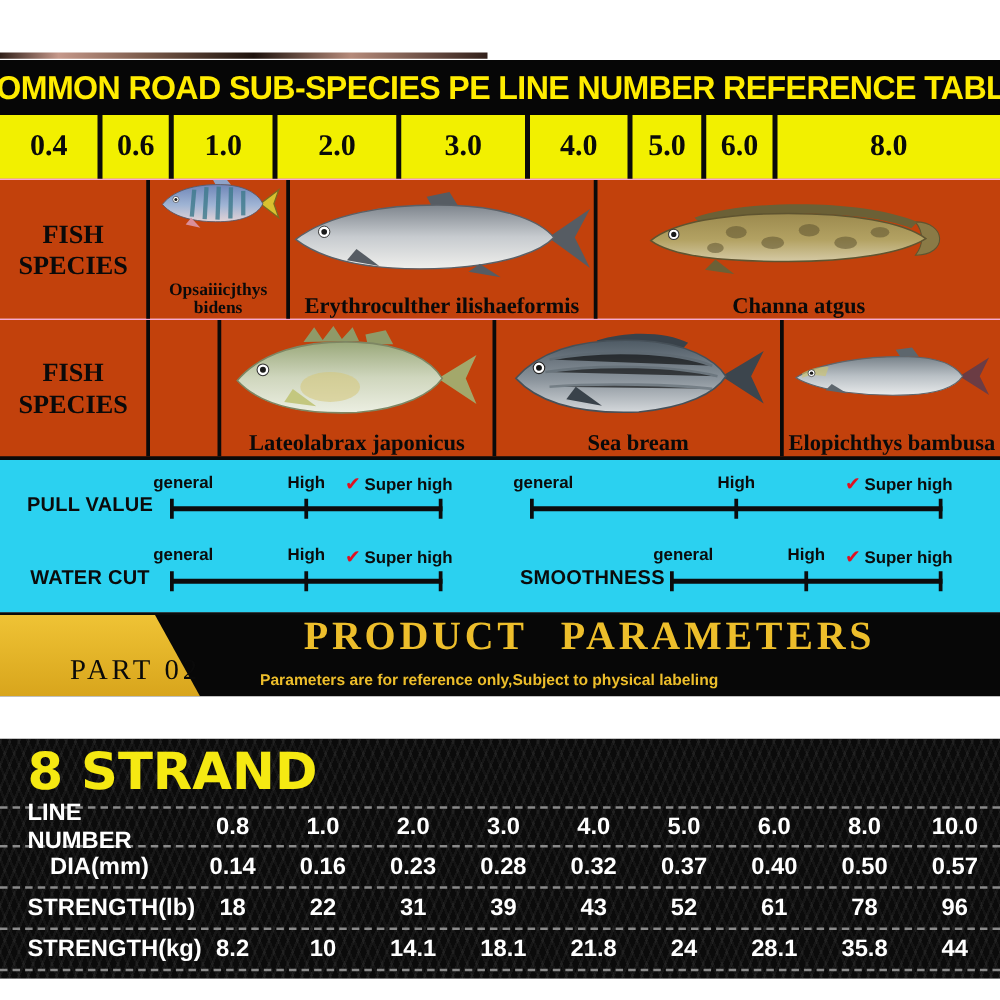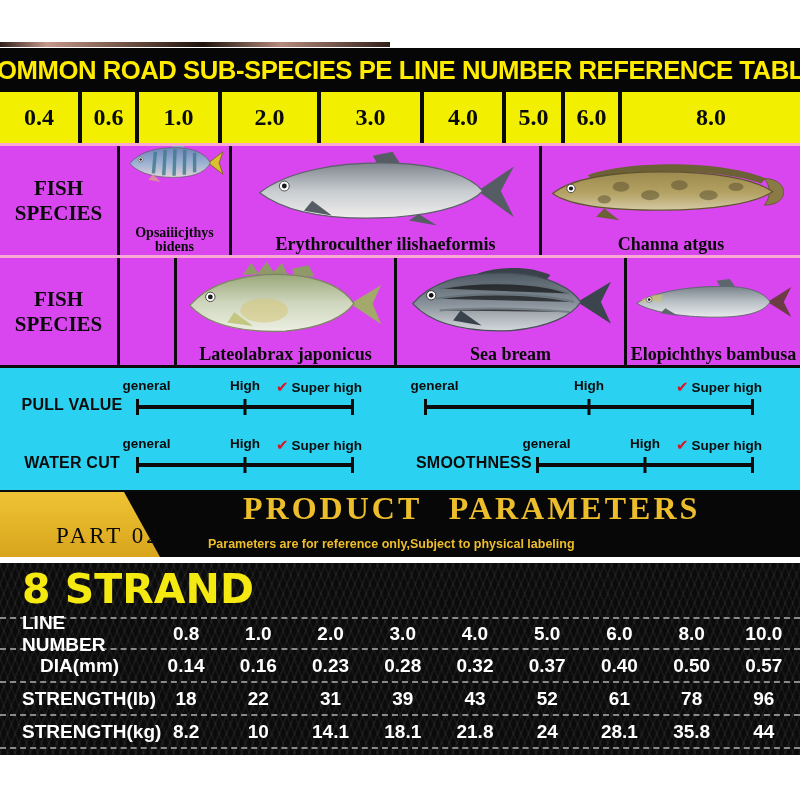--- a/index.html
+++ b/index.html
@@ -18,21 +18,21 @@
 
   
   .line-row { height:51px; display:flex; background:#F2F000; }
   .lcell { border-right:4px solid #0a0a0a; display:flex; align-items:center; justify-content:center;
     font-family:"Liberation Serif", serif; font-weight:bold; color:#0a0a0a; height:100%; }
   .lcell:last-child { border-right:none; }
   .lcell.lbl { flex-direction:column; font-size:19px; line-height:1.08; text-align:center; }
   .lcell.val { font-size:24px; }
 
   
-  .frow { display:flex; border-top:3px solid #f9a8d4; background:#d946ef; }
+  .frow { display:flex; border-top:1px solid #f9a8d4; background:#c2410c; }
   .frow.r1 { height:112px; }
   .frow.r2 { height:113px; border-bottom:3px solid #0a0a0a; }
   .fcell { border-right:3px solid #0a0a0a; display:flex; flex-direction:column; align-items:center;
     justify-content:flex-end; overflow:hidden; height:100%; }
   .fcell:last-child { border-right:none; }
   .fcell.flabel { justify-content:center; font-family:"Liberation Serif", serif; font-weight:bold;
     font-size:21px; line-height:1.15; text-align:center; color:#0a0a0a; }
   .fish-art { flex:1; display:flex; align-items:center; justify-content:center; width:100%; }
   .fcap { font-family:"Liberation Serif", serif; font-weight:bold; font-size:18px; line-height:0.95;
     text-align:center; padding-bottom:2px; color:#0a0a0a; }
@@ -65,36 +65,36 @@
     font-weight:bold; font-size:32px; color:#EDBE2B; letter-spacing:3px; word-spacing:16px; white-space:nowrap;margin-left:39px; }
   .banner-sub { position:absolute; left:208px; bottom:6px; font-size:12.5px; font-weight:bold; color:#EDBE2B; }
 
   .white-strip { height:6px; background:#fff; }
 
   
   .strand { height:192px; background-color:#0b0b0b;
     background-image:
       repeating-linear-gradient(112deg, rgba(255,255,255,0.05) 0 2px, rgba(0,0,0,0) 2px 7px),
       repeating-linear-gradient(68deg, rgba(255,255,255,0.04) 0 2px, rgba(0,0,0,0) 2px 7px);
-    padding-top:4px; }
+    padding-top:4px;margin-top:28px; }
   .strand-title { color:#F5E912; font-size:41px; font-weight:bold; font-family:"DejaVu Sans", sans-serif;
     padding:0 0 4px 22px; height:50px; line-height:1.1; }
   .srow { display:flex; align-items:center; height:33px; border-bottom:2px dashed #8a8a8a;
     color:#fff; font-weight:bold; font-size:19px; }
   .srow.first { border-top:2px dashed #8a8a8a; }
   .slabel { width:150px; padding-left:22px; }
   .slabel.indent { padding-left:40px; }
   .sval { flex:1; text-align:center; }
 
   .bottom-space { height:45px; background:#fff; }
 
   
   .w120{width:120px;} .w58{width:82px;} .w57{width:57px;} .w83{width:83px;} .w99{width:99px;}
   .w103{width:103px;} .w59{width:59px;} .w106{flex:1;}
-  .w112{width:112px;} .w283{width:310px;} .wrest{flex:1;}
+  .w112{width:112px;} .w283{width:246px;} .wrest{flex:1;}
   .w220{width:220px;justify-content:space-between;} .w230{width:230px;}
 </style>
 </head>
 <body>
 
 <div id="app">
 
   <div class="top-space">
     <div class="remnant"></div>
   </div>

